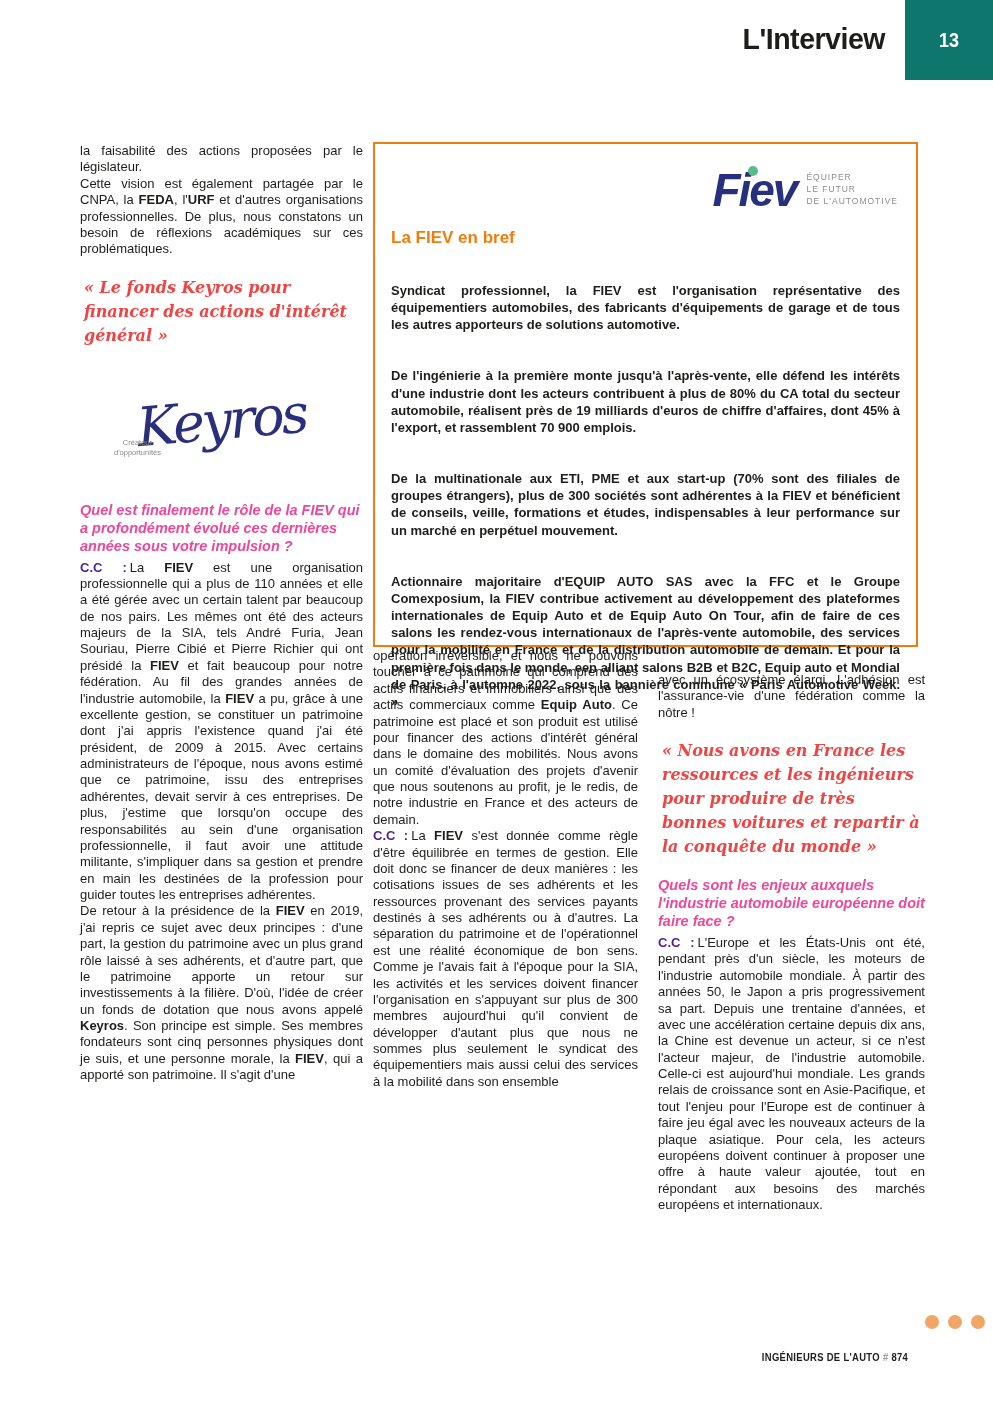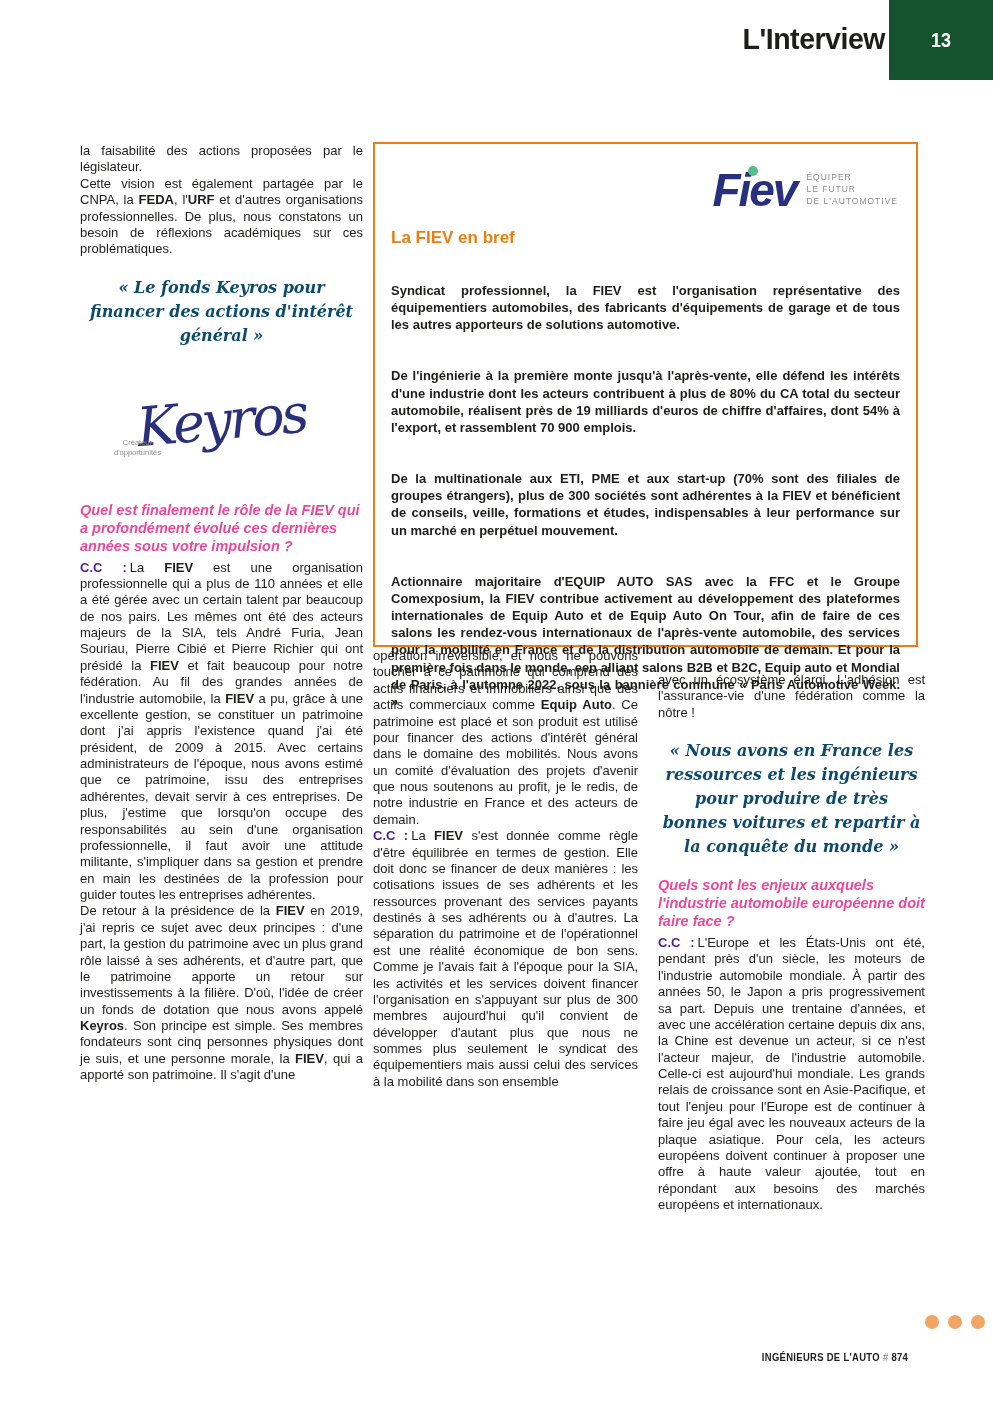--- a/index.html
+++ b/index.html
@@ -6,34 +6,34 @@
   .page{
     position:relative;width:993px;height:1404px;margin:0 auto;background:#ffffff;
     font-family:"Liberation Sans",sans-serif;color:#1d1d1b;overflow:hidden;
   }
   
   .header-title{
     position:absolute;top:22px;right:108px;font-size:30px;font-weight:bold;
     letter-spacing:-0.5px;color:#1d1d1b;transform:scaleX(0.95);transform-origin:right;
   }
   .page-number-box{
-    position:absolute;top:0;right:0;width:104px;height:80px;background:#14532d;
+    position:absolute;top:0;right:0;width:88px;height:80px;background:#0f766e;
     display:flex;align-items:center;justify-content:center;
   }
   .page-number-box span{color:#ffffff;font-size:20px;font-weight:bold;transform:scaleX(0.9);}
   
   .body-p{margin:0;font-size:13px;line-height:1.26;text-align:justify;}
   .speaker{color:#4c1d95;font-weight:bold;margin-right:3px;}
   .question{
     margin:14px 0 4px 0;font-size:14.5px;line-height:1.24;font-weight:bold;font-style:italic;
     color:#ec4899;text-align:left;
   }
   .pull-quote{
     margin:18px 0;padding:0 4px;font-family:"DejaVu Serif",serif;font-style:italic;font-weight:bold;
-    font-size:16px;line-height:1.5;color:#0c4a6e;text-align:center;
+    font-size:16px;line-height:1.5;color:#ef4444;text-align:left;
   }
   
   .left-col{position:absolute;left:80px;top:143px;width:283px;}
   .mid-col{position:absolute;left:373px;top:648px;width:265px;}
   .right-col{position:absolute;left:658px;top:672px;width:267px;}
   
   .keyros{position:relative;height:122px;margin:6px 0 2px 0;}
   .keyros-wordmark{
     display:block;text-align:center;font-family:"DejaVu Serif",serif;font-style:italic;
     font-size:54px;line-height:110px;color:#2A2F7C;letter-spacing:-3px;transform:rotate(-5deg);
@@ -103,21 +103,21 @@
         <span class="fiev-green-dot"></span>
       </div>
       <div class="fiev-tagline">
         <div>ÉQUIPER</div>
         <div>LE FUTUR</div>
         <div>DE L'AUTOMOTIVE</div>
       </div>
     </div>
     <div class="fiev-heading">La FIEV en bref</div>
     <p class="body-p">Syndicat professionnel, la FIEV est l'organisation représentative des équipementiers automobiles, des fabricants d'équipements de garage et de tous les autres apporteurs de solutions automotive.</p>
-    <p class="body-p">De l'ingénierie à la première monte jusqu'à l'après-vente, elle défend les intérêts d'une industrie dont les acteurs contribuent à plus de 80% du CA total du secteur automobile, réalisent près de 19 milliards d'euros de chiffre d'affaires, dont 54% à l'export, et rassemblent 70 900 emplois.</p>
+    <p class="body-p">De l'ingénierie à la première monte jusqu'à l'après-vente, elle défend les intérêts d'une industrie dont les acteurs contribuent à plus de 80% du CA total du secteur automobile, réalisent près de 19 milliards d'euros de chiffre d'affaires, dont 45% à l'export, et rassemblent 70 900 emplois.</p>
     <p class="body-p">De la multinationale aux ETI, PME et aux start-up (70% sont des filiales de groupes étrangers),  plus de 300 sociétés sont adhérentes à la FIEV et bénéficient de conseils, veille, formations et études, indispensables à leur performance sur un marché en perpétuel mouvement.</p>
     <p class="body-p">Actionnaire majoritaire d'EQUIP AUTO SAS avec la FFC et le Groupe Comexposium, la FIEV contribue activement au développement des plateformes internationales de Equip Auto et de Equip Auto On Tour, afin de faire de ces salons les rendez-vous internationaux de l'après-vente automobile, des services pour la mobilité en France et de la distribution automobile de demain. Et pour la première fois dans le monde, een alliant salons B2B et B2C, Equip auto et Mondial de Paris, à l'automne 2022, sous la bannière commune « Paris Automotive Week. »</p>
   </div>
 
   <div class="mid-col">
     <p class="body-p">opération irréversible, et nous ne pouvons toucher à ce patrimoine qui comprend des actifs financiers et immobiliers ainsi que des actifs commerciaux comme <b>Equip Auto</b>. Ce patrimoine est placé et son produit est utilisé pour financer des actions d'intérêt général dans le domaine des mobilités. Nous avons un comité d'évaluation des projets d'avenir que nous soutenons au profit, je le redis, de notre industrie en France et des acteurs de demain.</p>
     <p class="body-p">
       <span class="speaker">C.C :</span><span>La <b>FIEV</b> s'est donnée comme règle d'être équilibrée en termes de gestion. Elle doit donc se financer de deux manières : les cotisations issues de ses adhérents et les ressources provenant des services payants destinés à ses adhérents ou à d'autres. La séparation du patrimoine et de l'opérationnel est une réalité économique de bon sens. Comme je l'avais fait à l'époque pour la SIA, les activités et les services doivent financer l'organisation en s'appuyant sur plus de 300 membres aujourd'hui qu'il convient de développer d'autant plus que nous ne sommes plus seulement le syndicat des équipementiers mais aussi celui des services à la mobilité dans son ensemble</span>
     </p>
   </div>

